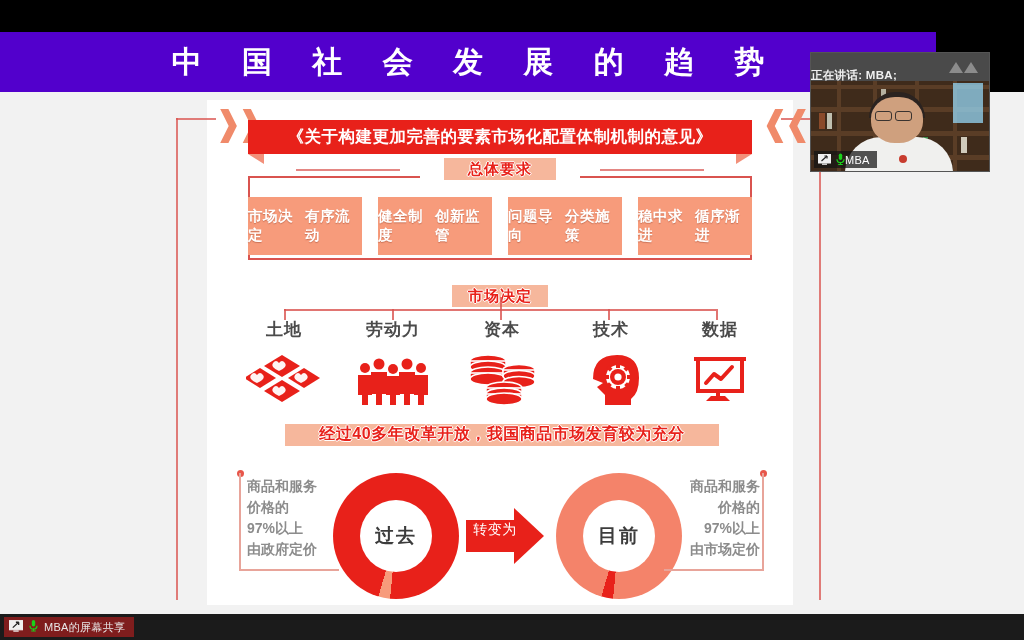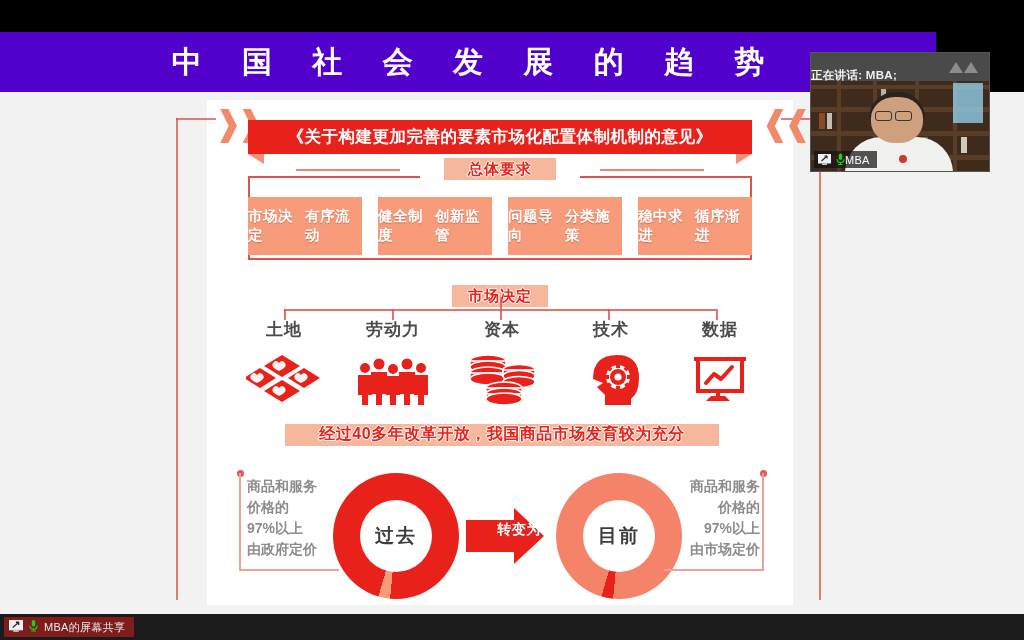--- a/index.html
+++ b/index.html
@@ -102,21 +102,21 @@
   .sidetext{position:absolute;width:106px;font-size:14px;line-height:1.5;color:#8c8c8c;font-weight:bold;}
   .callout{position:absolute;border:2px solid #e8a49a;}
   .dot{position:absolute;width:7px;height:7px;border-radius:50%;background:#e8564a;}
 
   .arrowbox{position:absolute;left:466px;top:508px;width:78px;height:56px;}
   .arrow-body{position:absolute;left:0;top:12px;width:50px;height:32px;background:#e8211a;}
   .arrow-head{position:absolute;left:48px;top:0;width:0;height:0;
      border-top:28px solid transparent;border-bottom:28px solid transparent;border-left:30px solid #e8211a;}
   .arrow-txt{position:absolute;left:0;top:12px;width:58px;height:20px;
      display:flex;align-items:center;justify-content:center;
-     color:#fff;font-size:14px;font-weight:bold;letter-spacing:.5px;margin-left:24px;}
+     color:#fff;font-size:14px;font-weight:normal;letter-spacing:.5px;}
 
   
   .video{position:absolute;left:810px;top:52px;width:180px;height:120px;
          background:#3b3b3b;border:1px solid #555;box-sizing:border-box;}
   .video-hdr{position:absolute;left:0;top:0;width:178px;height:45px;background:#4a4a4a;
      display:flex;align-items:center;box-sizing:border-box;}
   .video-hdr .spk{color:#f0f0f0;font-size:11.5px;font-weight:bold;letter-spacing:.3px;}
   .video-hdr .mtn{position:absolute;right:8px;top:6px;}
   .video-feed{position:absolute;left:0;top:28px;width:178px;height:90px;overflow:hidden;
      background:linear-gradient(180deg,#6b5038 0%,#7a5a3e 35%,#8a6a47 100%);}

